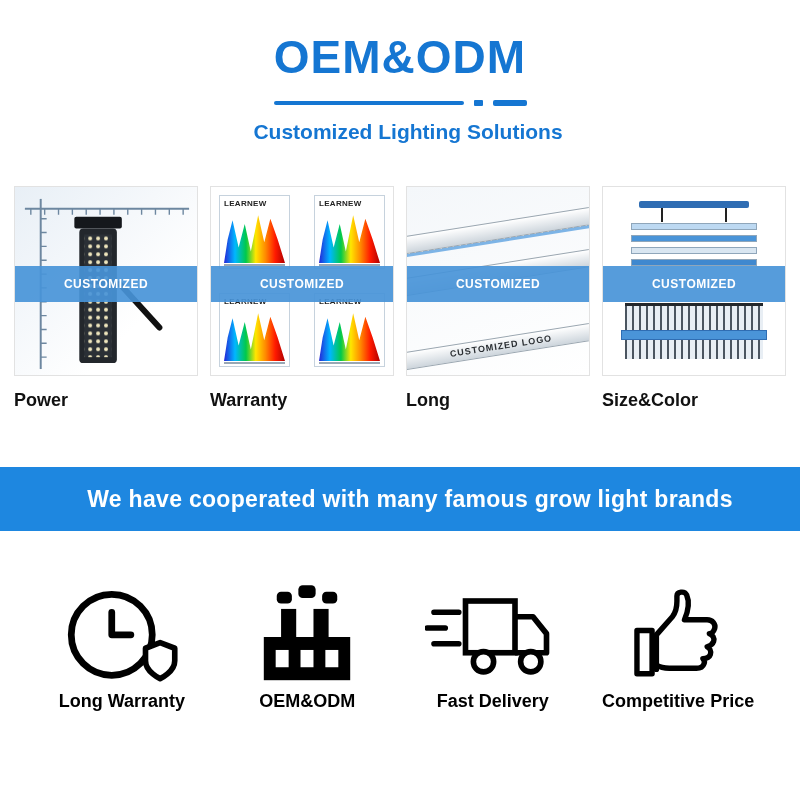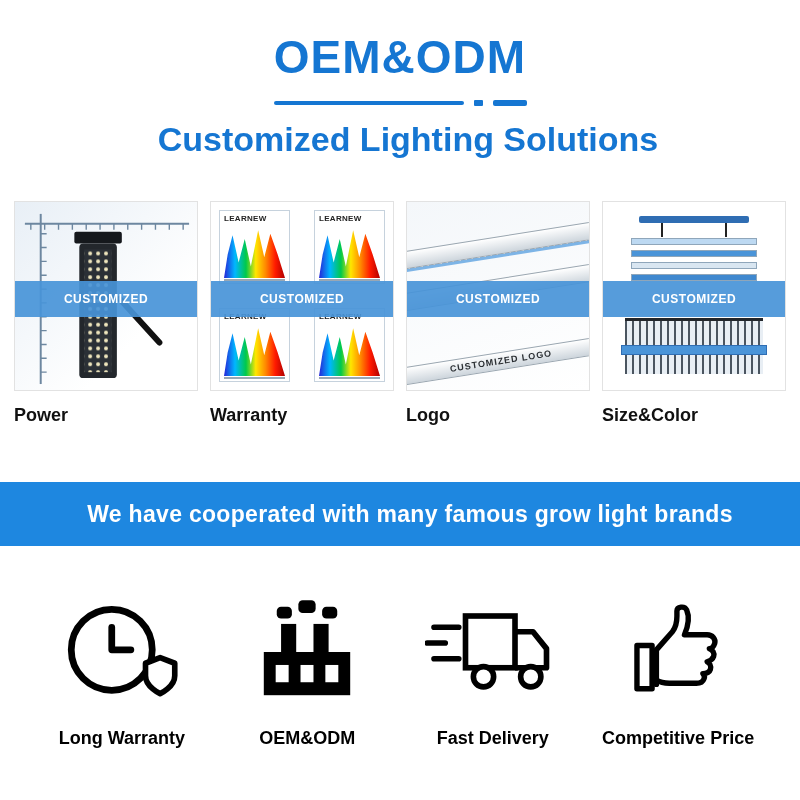--- a/index.html
+++ b/index.html
@@ -6,21 +6,21 @@
   html,body { width:800px; background:#ffffff; font-family:"Liberation Sans", sans-serif; }
   .page { width:800px; height:800px; overflow:hidden; background:#fff; }
 
   
   .header { text-align:center; padding-top:30px; }
   .title { font-size:46px; font-weight:800; color:#1576d2; letter-spacing:1px; }
   .divider { display:flex; align-items:center; justify-content:center; margin:16px auto 14px; }
   .divider .line-long { width:190px; height:4px; background:#1576d2; border-radius:2px; }
   .divider .dot { width:9px; height:6px; background:#1576d2; margin:0 10px; border-radius:1px; }
   .divider .line-short { width:34px; height:6px; background:#1576d2; border-radius:2px; }
-  .subtitle { font-size:34px; font-weight:700; color:#1576d2;margin-left:16px; }
+  .subtitle { font-size:21px; font-weight:700; color:#1576d2;margin-left:16px; }
 
   
   .cards { display:flex; justify-content:center; gap:12px; margin-top:42px; padding:0 12px; }
   .card { width:184px; }
   .card-img { position:relative; height:190px; border:1px solid #e2e2e2; background:#fff; overflow:hidden; }
   .card-banner { position:absolute; left:0; right:0; top:42%; height:36px; background:rgba(72,148,216,0.92);
                  color:#fff; font-size:12px; font-weight:700; letter-spacing:0.5px;
                  display:flex; align-items:center; justify-content:center; z-index:5; }
   .card-label { margin-top:14px; font-size:18px; font-weight:700; color:#111; }
 
@@ -67,21 +67,21 @@
 
   
   .brand-banner { margin-top:56px; height:64px; background:#1e87e0; color:#fff;
                   display:flex; align-items:center; justify-content:center;
                   font-size:23px; font-weight:700; letter-spacing:0.3px;padding-left:20px; }
 
   
   .features { display:flex; justify-content:space-between; padding:52px 34px 0; }
   .feature { width:24%; text-align:center; }
   .feature svg { height:108px; display:block; margin:0 auto; }
-  .feature-label { margin-top:22px; font-size:18px; font-weight:700; color:#000; white-space:nowrap; }
+  .feature-label { font-size:18px; font-weight:700; color:#000; white-space:nowrap; }
 </style>
 </head>
 <body>
 
 <div class="page">
 
   <div class="header">
     <div class="title">OEM&amp;ODM</div>
     <div class="divider">
       <span class="line-long"></span>
@@ -152,21 +152,21 @@
       <div class="card-img">
         <div class="logo-scene">
           <div class="logo-bar b1"></div>
           <div class="logo-bar b2"></div>
           <div class="logo-bar b3">
             <span>CUSTOMIZED LOGO</span>
           </div>
         </div>
         <div class="card-banner">CUSTOMIZED</div>
       </div>
-      <div class="card-label">Logo</div>
+      <div class="card-label">Long</div>
     </div>
 
     <div class="card">
       <div class="card-img">
         <div class="size-scene">
           <div class="hanger"></div>
           <div class="wire w1"></div>
           <div class="wire w2"></div>
           <div class="hbar h1"></div>
           <div class="hbar h2"></div>

